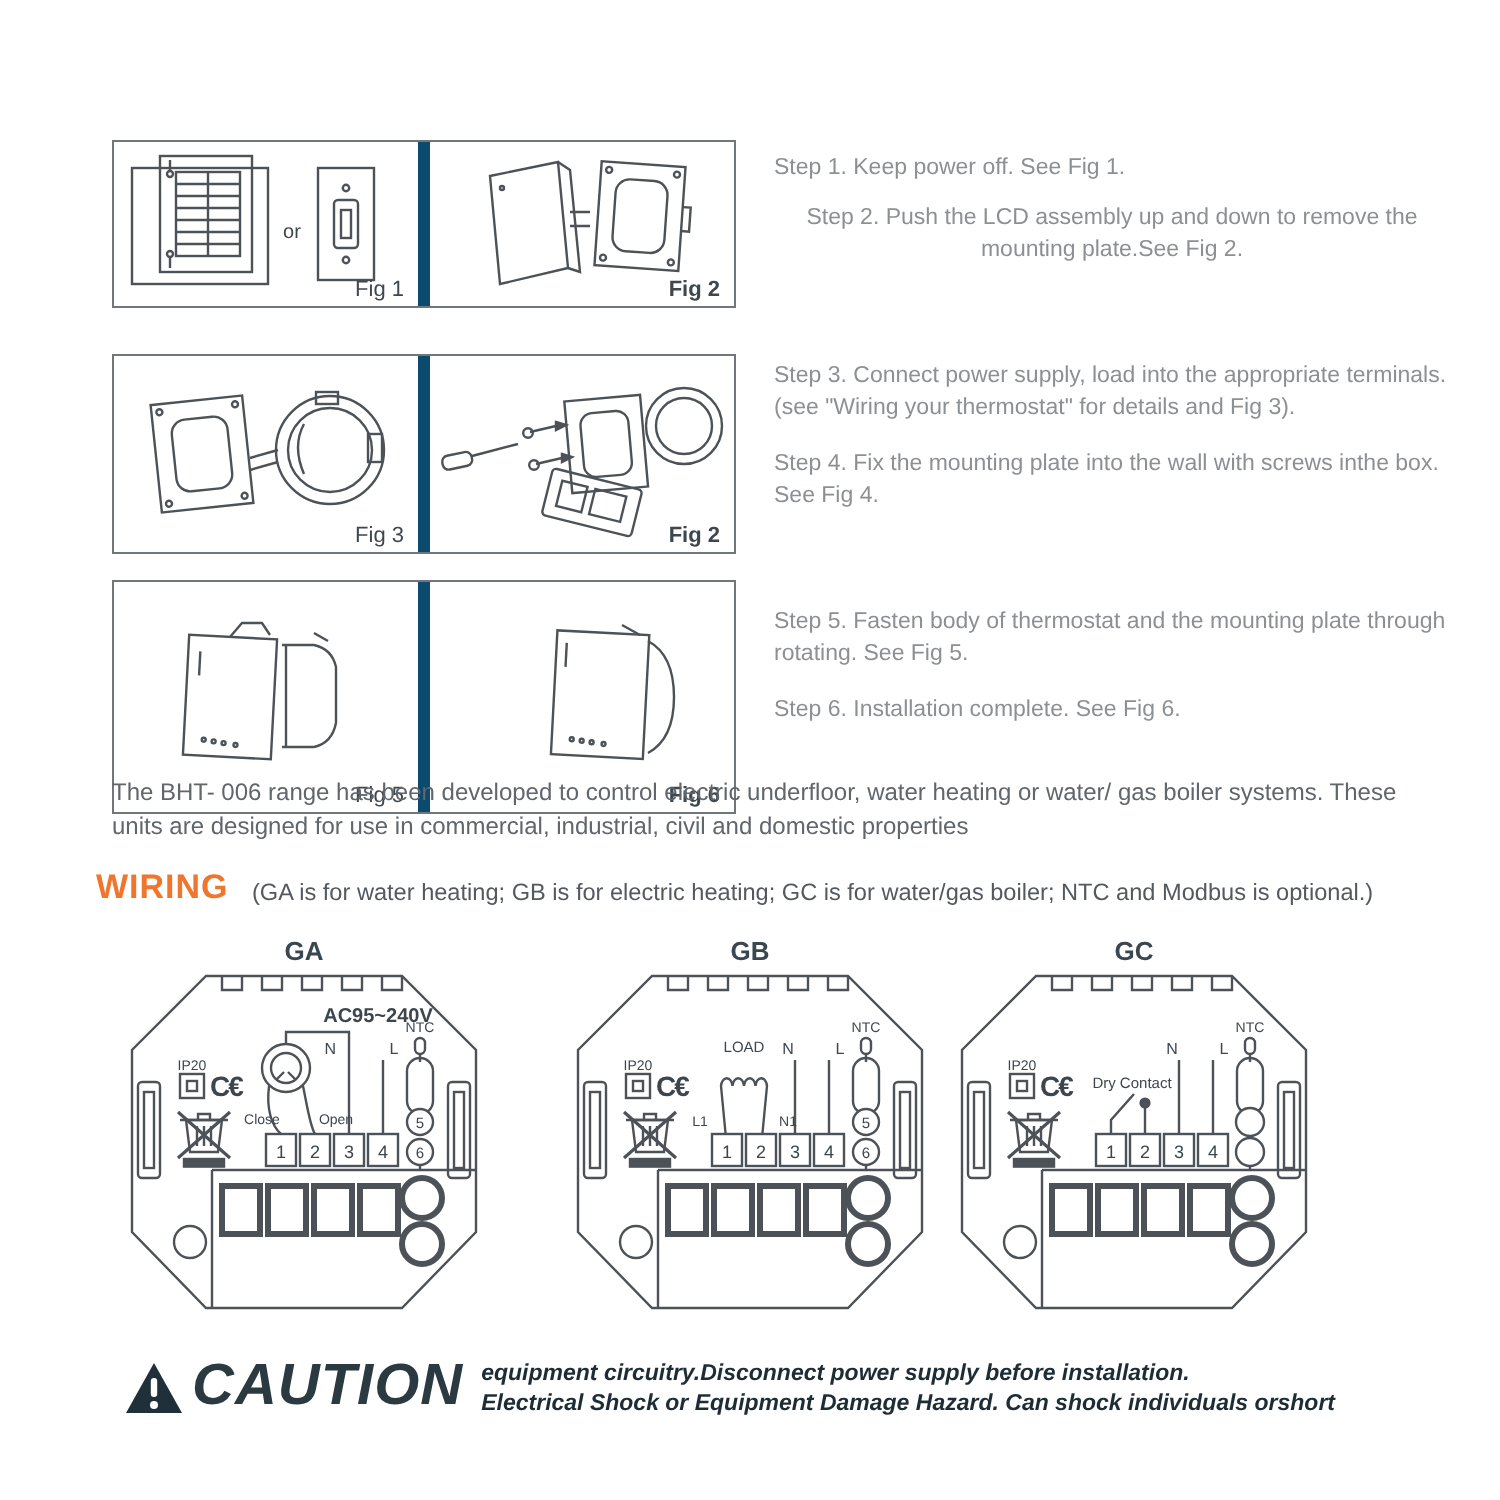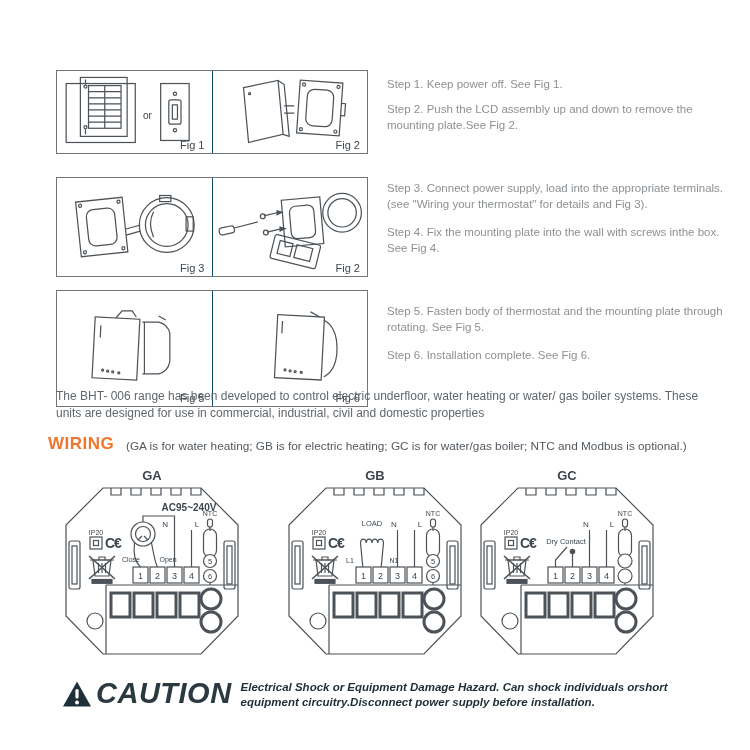--- a/index.html
+++ b/index.html
@@ -1,21 +1,21 @@
 <!DOCTYPE html>
 <html><head>
 <meta charset="utf-8">
 <style>
   html,body{margin:0;padding:0;background:#fff;}
   .page{position:relative;width:750px;height:750px;background:#fff;overflow:hidden;
         font-family:"Liberation Sans",sans-serif;color:#454b51;}
   
   .figrow{position:absolute;left:56px;width:312px;display:flex;border:1px solid #70767c;box-sizing:border-box;}
   .figcell{position:relative;flex:1;box-sizing:border-box;}
-  .figcell + .figcell{border-left:1px solid #0c4a6e;}
+  .figcell + .figcell{border-left:6px solid #0c4a6e;font-weight:bold;}
   .figcell svg{display:block;width:100%;height:100%;}
   .figlabel{position:absolute;right:7px;bottom:2px;font-size:11px;color:#3f474e;margin-left:20px;}
   
   .step{position:absolute;left:387px;width:338px;font-size:11.5px;line-height:1.4;color:#8d9093;}
   
   .intro{position:absolute;left:56px;top:388px;width:660px;font-size:12px;line-height:1.45;color:#60666c;margin:0;}
   
   .wiring-title{position:absolute;left:48px;top:434px;font-size:17px;font-weight:bold;color:#f0762e;letter-spacing:.5px;}
   .wiring-note{position:absolute;left:126px;top:439px;font-size:11.8px;color:#53595f;}
   
@@ -161,21 +161,21 @@
               <circle cx="88" cy="63.5" r="1"></circle>
           </g>
           <path d="M109,12 q13,7 13,28 q0,21 -13,28"></path>
         </g>
       </svg>
       <span class="figlabel">Fig 6</span>
     </div>
   </div>
 
   <div class="step" style="top:76px;">Step 1. Keep power off. See Fig 1.</div>
-  <div class="step" style="top:101px;">Step 2. Push the LCD assembly up and down to remove the mounting plate.See Fig 2.</div>
+  <div class="step" style="top:101px;text-align:center;">Step 2. Push the LCD assembly up and down to remove the mounting plate.See Fig 2.</div>
   <div class="step" style="top:180px;">Step 3. Connect power supply, load into the appropriate terminals. (see "Wiring your thermostat" for details and Fig 3).</div>
   <div class="step" style="top:224px;">Step 4. Fix the mounting plate into the wall with screws inthe box. See Fig 4.</div>
   <div class="step" style="top:303px;">Step 5. Fasten body of thermostat and the mounting plate through rotating. See Fig 5.</div>
   <div class="step" style="top:347px;">Step 6. Installation complete. See Fig 6.</div>
 
   <p class="intro">The BHT- 006 range has been developed to control electric underfloor, water heating or water/ gas boiler systems. These units are designed for use in commercial, industrial, civil and domestic properties</p>
 
   <div class="wiring-title">WIRING</div>
   <div class="wiring-note">(GA is for water heating;  GB is for electric heating;  GC is for water/gas boiler;  NTC and Modbus is optional.)</div>
 
@@ -378,18 +378,18 @@
   </div>
 
   <div class="caution">
     <svg width="30" height="28" viewBox="0 0 30 27">
       <polygon points="15,1 29,26 1,26" fill="#20303a"></polygon>
       <rect x="13.4" y="8.5" width="3.2" height="9.5" rx="1.5" fill="#fff"></rect>
       <circle cx="15" cy="22" r="2" fill="#fff"></circle>
     </svg>
     <span class="caution-word">CAUTION</span>
     <span class="caution-text">
+      <span style="display:block">equipment circuitry.Disconnect power supply before installation.</span>
       <span style="display:block">Electrical Shock or Equipment Damage Hazard. Can shock individuals orshort</span>
-      <span style="display:block">equipment circuitry.Disconnect power supply before installation.</span>
     </span>
   </div>
 
 </div>
 
 </body></html>

